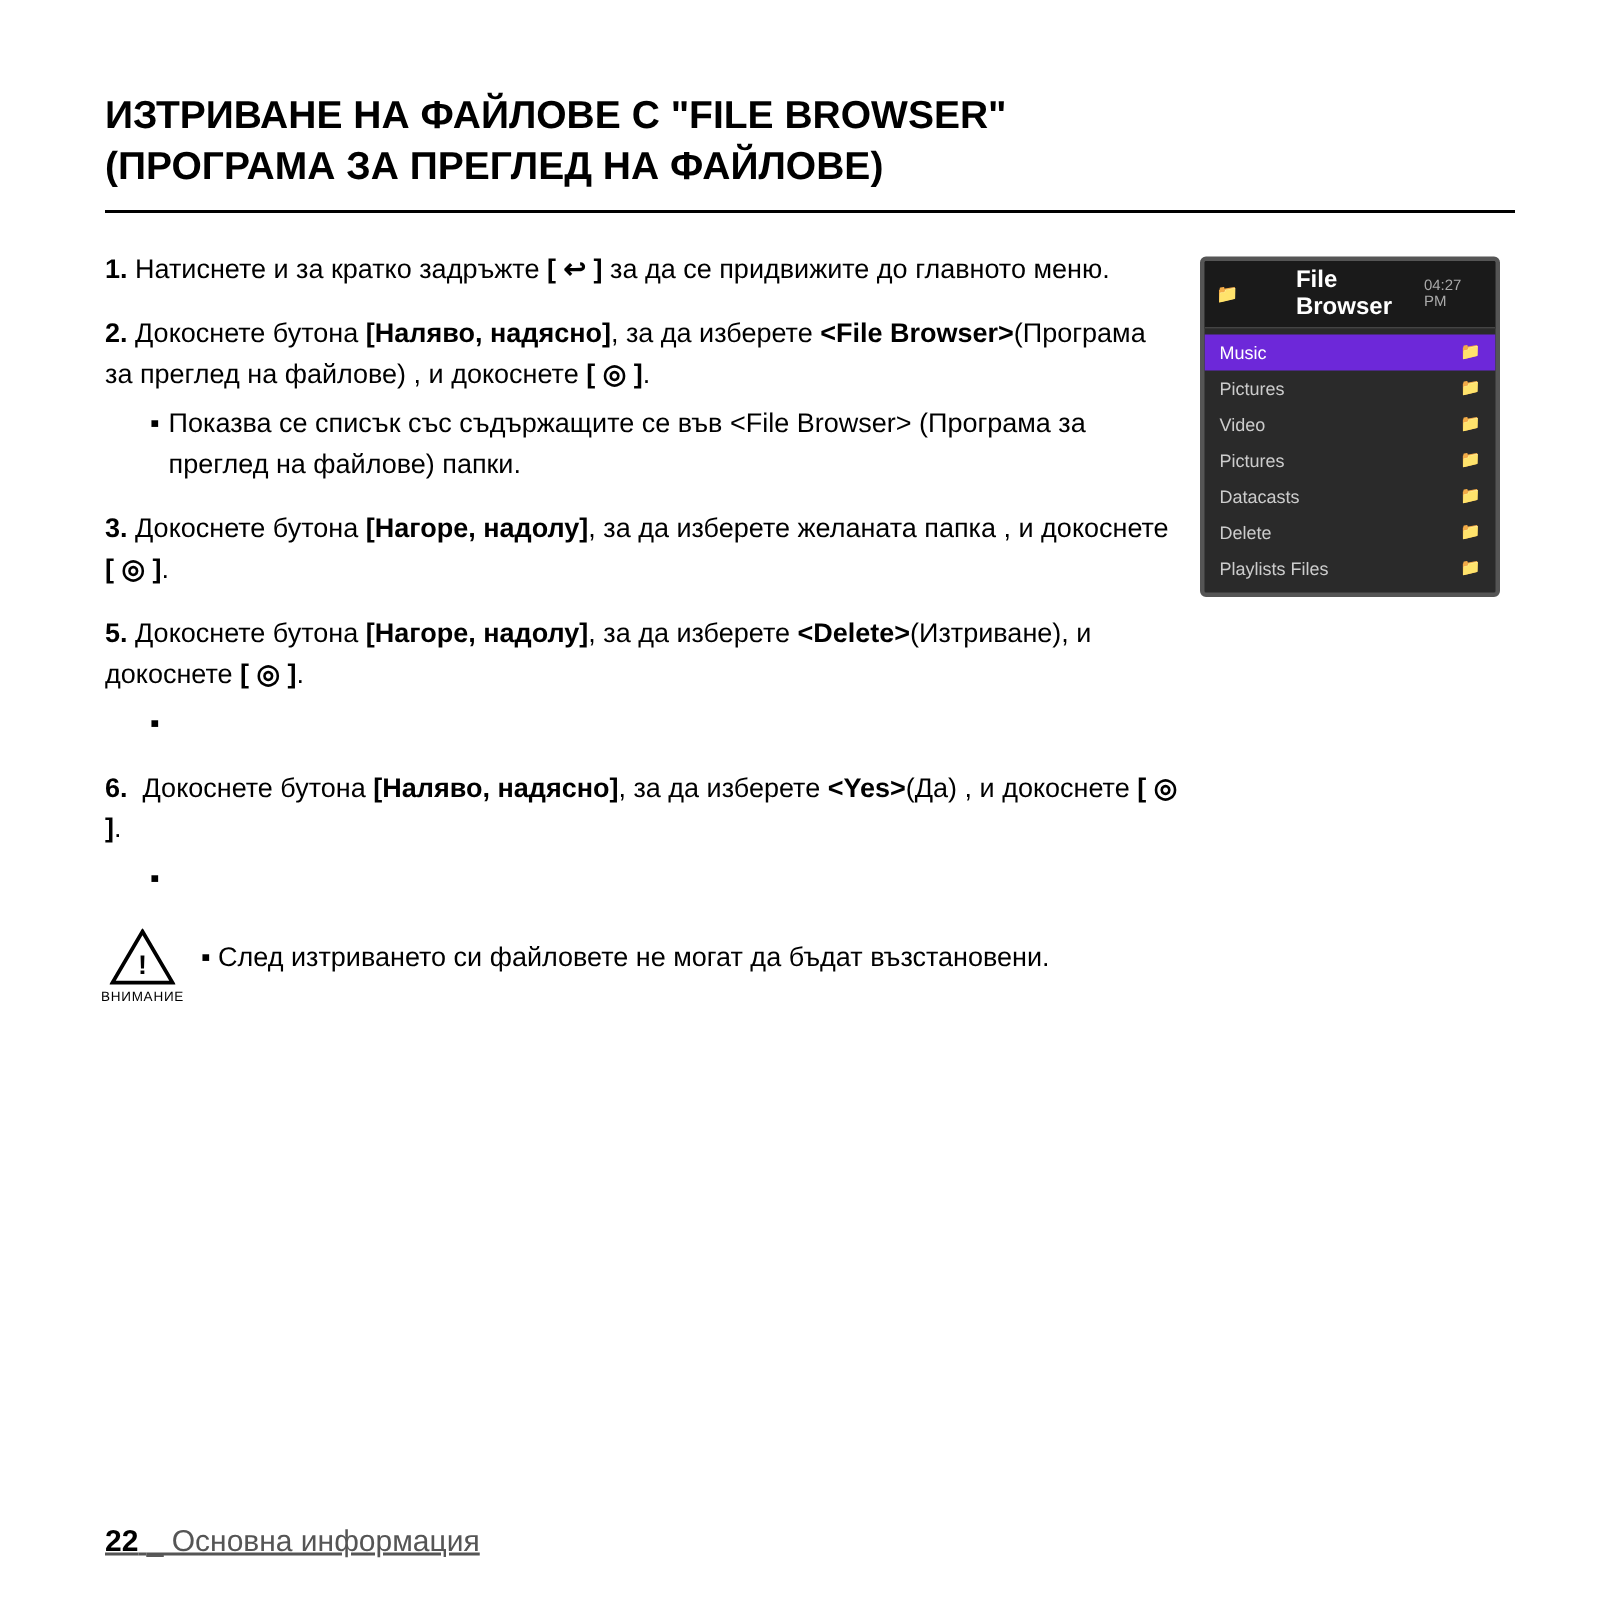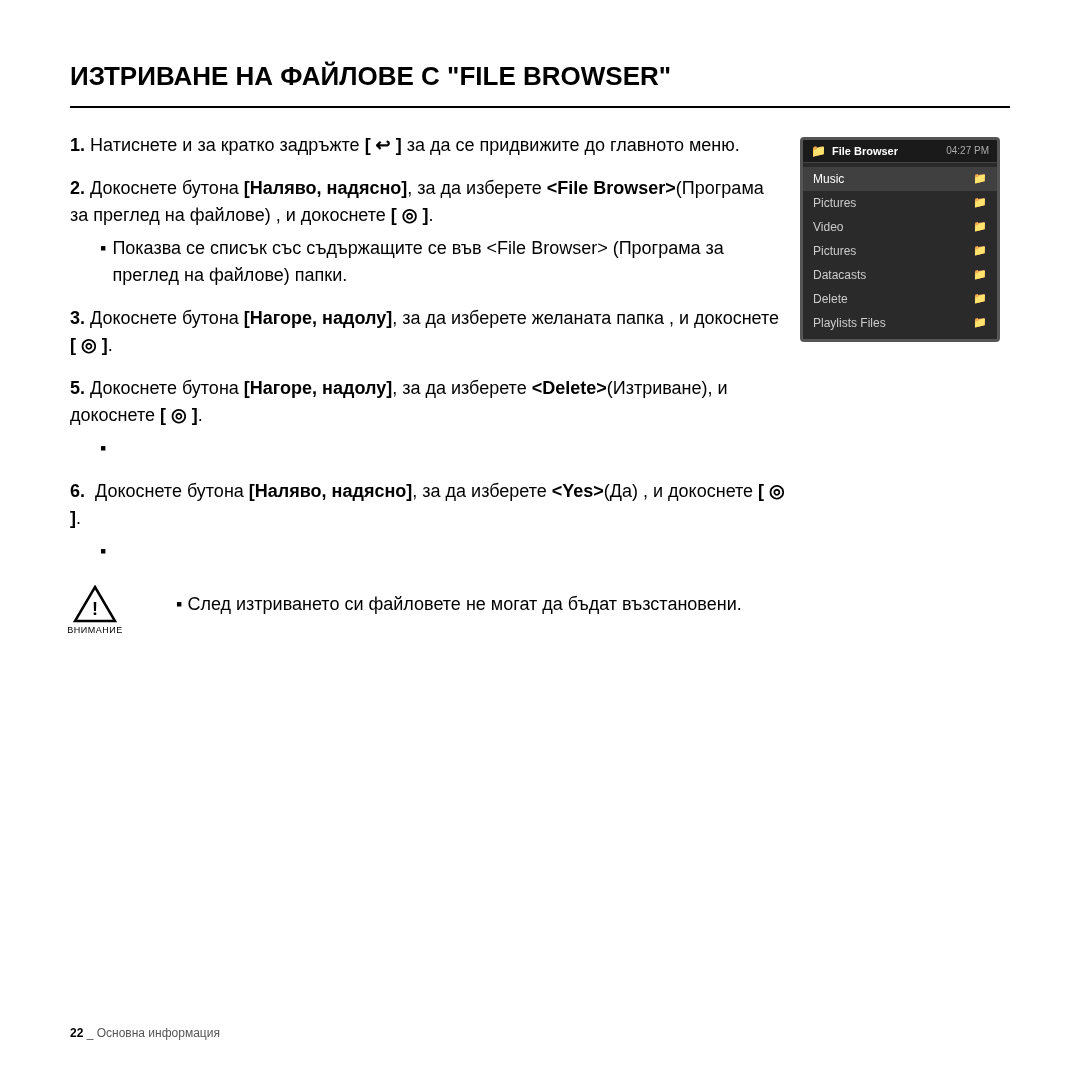--- a/index.html
+++ b/index.html
@@ -64,22 +64,23 @@
       gap: 6px;
     }
 
     .folder-icon-header {
       color: #c8a000;
       font-size: 12px;
     }
 
     .screen-title-text {
       color: #ffffff;
-      font-size: 11px;
-      font-weight: bold;
+      font-size: 16px;
+      font-weight: bold;
+      margin-left: 32px;
     }
 
     .screen-time {
       color: #aaaaaa;
       font-size: 10px;
     }
 
     .screen-menu {
       padding: 4px 0;
     }
@@ -87,21 +88,21 @@
     .menu-item {
       display: flex;
       align-items: center;
       justify-content: space-between;
       padding: 5px 10px;
       font-size: 12px;
       color: #cccccc;
     }
 
     .menu-item.active {
-      background: #404040;
+      background: #6d28d9;
       color: #ffffff;
     }
 
     .menu-item .folder-icon {
       color: #888888;
       font-size: 11px;
     }
 
     .menu-item.active .folder-icon {
       color: #cccccc;
@@ -159,41 +160,42 @@
       font-size: 9px;
       color: #000000;
       text-align: left;
       margin-top: 2px;
       letter-spacing: 0.5px;
     }
 
     .warning-text {
       line-height: 1.5;
       padding-top: 6px;
-      margin-left: 42px;
     }
 
     .footer {
       position: absolute;
       bottom: 40px;
       left: 70px;
-      font-size: 12px;
+      font-size: 20px;
       color: #555555;
+      text-decoration: underline;
     }
 
     .footer-page {
       font-weight: bold;
       color: #000000;
     }
   </style>
 </head>
 <body>
 
 <div class="title">
   <span>ИЗТРИВАНЕ НА ФАЙЛОВЕ С "FILE BROWSER"</span><br>
+  <span>(ПРОГРАМА ЗА ПРЕГЛЕД НА ФАЙЛОВЕ)</span>
 </div>
 
 <div class="content-area">
   <div class="text-column">
 
     <div class="step">
       <span class="step-number">1.</span>
       Натиснете и за кратко задръжте <span class="inline-bold">[ ↩ ]</span> за да се придвижите до главното меню.
     </div>
 

